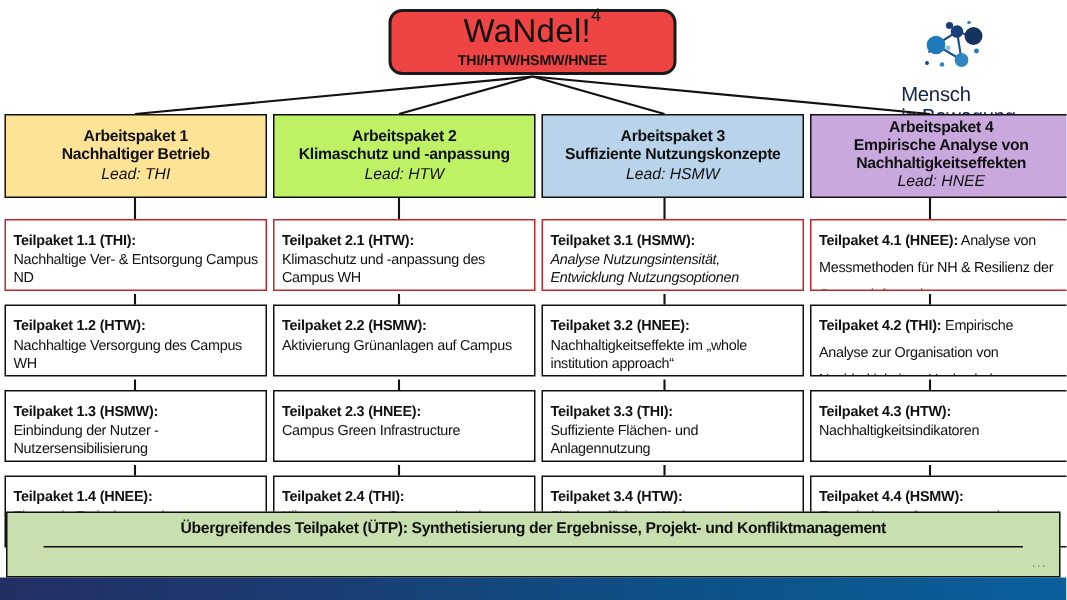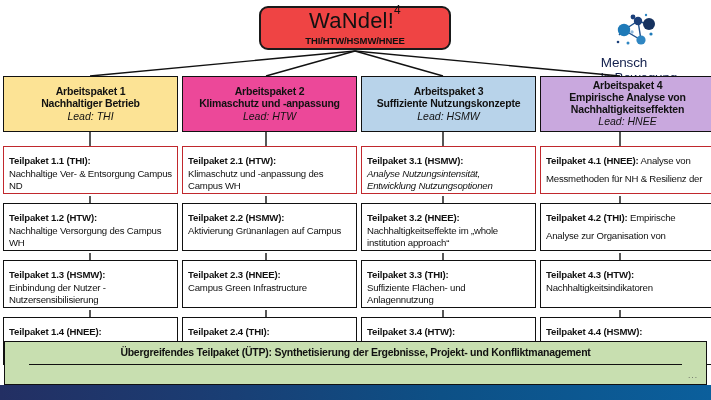--- a/index.html
+++ b/index.html
@@ -208,21 +208,21 @@
           <div class="lead">Lead: THI</div>
         </div>
         <div class="sub-list">
           <div class="sub-box first hl"><span class="sub-lbl">Teilpaket 1.1 (THI):</span><br><span class="sub-txt">Nachhaltige Ver- &amp; Entsorgung Campus ND</span></div>
           <div class="sub-box"><span class="sub-lbl">Teilpaket 1.2 (HTW):</span><br><span class="sub-txt">Nachhaltige Versorgung des Campus WH</span></div>
           <div class="sub-box"><span class="sub-lbl">Teilpaket 1.3 (HSMW):</span><br><span class="sub-txt">Einbindung der Nutzer - Nutzersensibilisierung</span></div>
           <div class="sub-box"><span class="sub-lbl">Teilpaket 1.4 (HNEE):</span><br><span class="sub-txt">Thermale Emissionsanalyse verschiedener Campi</span></div>
         </div>
       </div>
       <div class="col col2">
-        <div class="pkg-head" style="background: #ec4899;">
+        <div class="pkg-head" style="background: #bef264;">
           <div class="l1">Arbeitspaket 2</div>
           <div class="l2">Klimaschutz und -anpassung</div>
           <div class="lead">Lead: HTW</div>
         </div>
         <div class="sub-list">
           <div class="sub-box first hl"><span class="sub-lbl">Teilpaket 2.1 (HTW):</span><br><span class="sub-txt">Klimaschutz und -anpassung des Campus WH</span></div>
           <div class="sub-box"><span class="sub-lbl">Teilpaket 2.2 (HSMW):</span><br><span class="sub-txt">Aktivierung Grünanlagen auf Campus</span></div>
           <div class="sub-box"><span class="sub-lbl">Teilpaket 2.3 (HNEE):</span><br><span class="sub-txt">Campus Green Infrastructure</span></div>
           <div class="sub-box"><span class="sub-lbl">Teilpaket 2.4 (THI):</span><br><span class="sub-txt">Klimaanpassung Campusgelände</span></div>
         </div>

